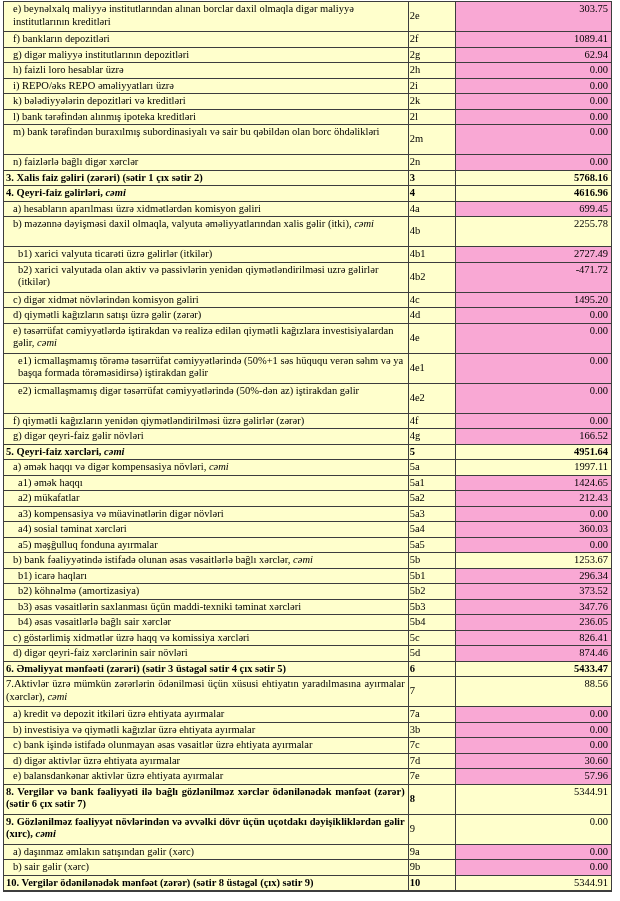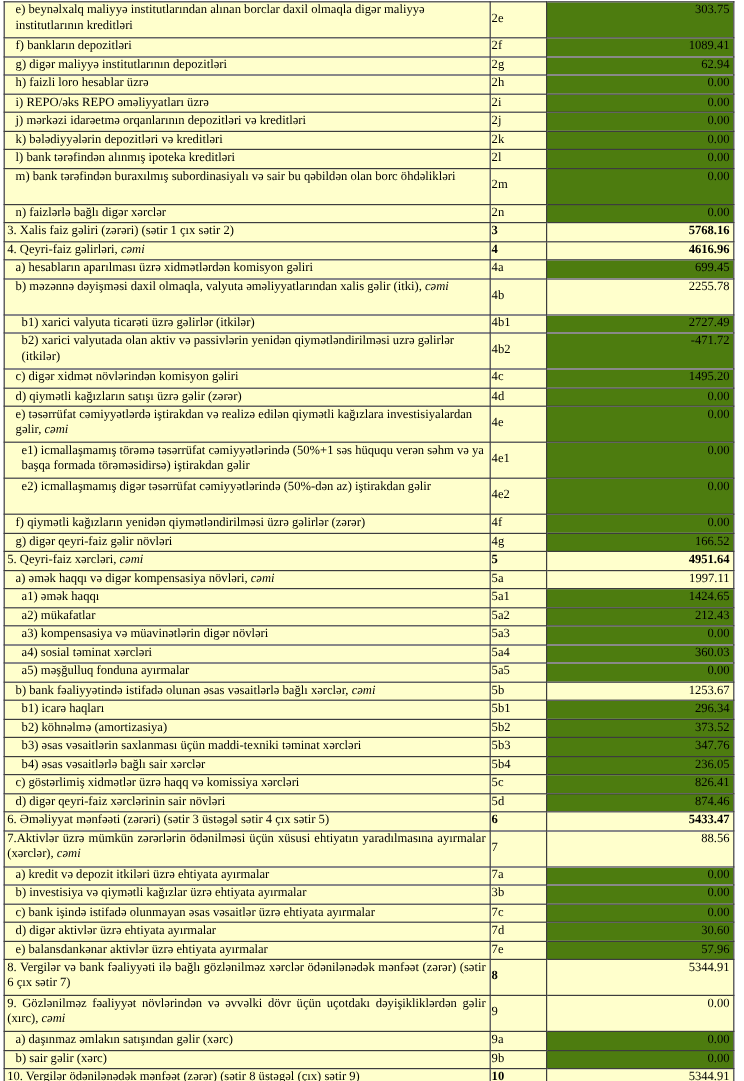--- a/index.html
+++ b/index.html
@@ -31,30 +31,30 @@
     padding: 0;
     overflow: hidden;
   }
   td.lbl {
     background: #FFFFCC;
     vertical-align: top;
     padding: 1px 3px 1px 2px;
   }
   td.lbl.n1 { padding-left: 9px; }
   td.lbl.n2 { padding-left: 14px; }
-  td.lbl.b  { font-weight: normal; }
+  td.lbl.b  { font-weight: bold; }
   td.lbl.j  { text-align: justify; }
   td.code {
     background: #FFFFCC;
     vertical-align: middle;
     padding: 0 1px;
   }
   td.code.cb { font-weight: bold; }
   td.val {
-    background: #4d7c0f;
+    background: #f9a8d4;
     text-align: right;
     vertical-align: top;
     padding: 1px 3px 0 2px;
   }
   td.val.vy { background: #FFFFCC; }
   td.val.vb { font-weight: bold; padding-left: 26px; }
   tr.tall td { height: 27px; }
 </style>
 </head>
 <body>
@@ -86,25 +86,20 @@
           <td class="lbl n1"><span>h) faizli loro hesablar üzrə</span></td>
           <td class="code">2h</td>
           <td class="val">0.00</td>
         </tr>
         <tr>
           <td class="lbl n1"><span>i) REPO/əks REPO əməliyyatları üzrə</span></td>
           <td class="code">2i</td>
           <td class="val">0.00</td>
         </tr>
         <tr>
-          <td class="lbl n1"><span>j) mərkəzi idarəetmə orqanlarının depozitləri və kreditləri</span></td>
-          <td class="code">2j</td>
-          <td class="val">0.00</td>
-        </tr>
-        <tr>
           <td class="lbl n1"><span>k) bələdiyyələrin depozitləri və kreditləri</span></td>
           <td class="code">2k</td>
           <td class="val">0.00</td>
         </tr>
         <tr>
           <td class="lbl n1"><span>l) bank tərəfindən alınmış ipoteka kreditləri</span></td>
           <td class="code">2l</td>
           <td class="val">0.00</td>
         </tr>
         <tr class="tall">

